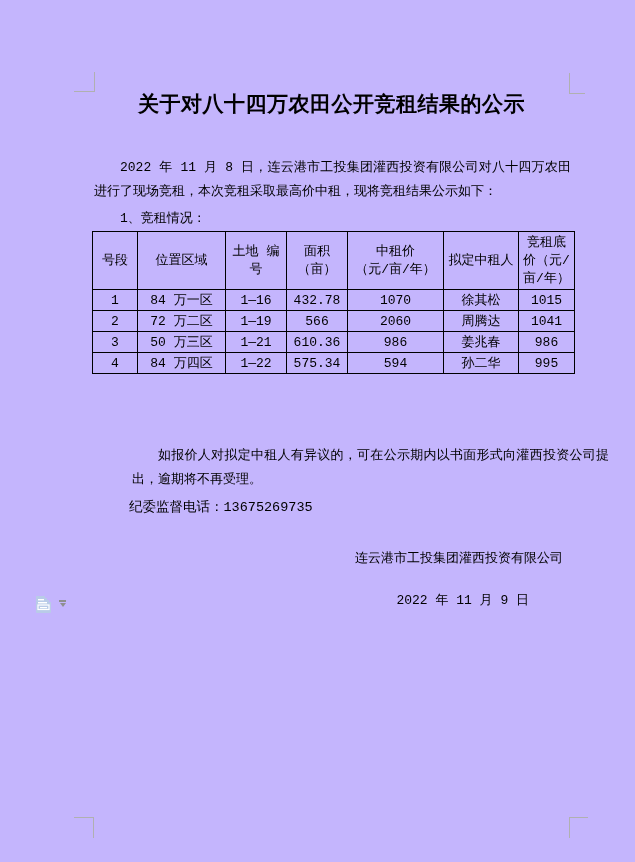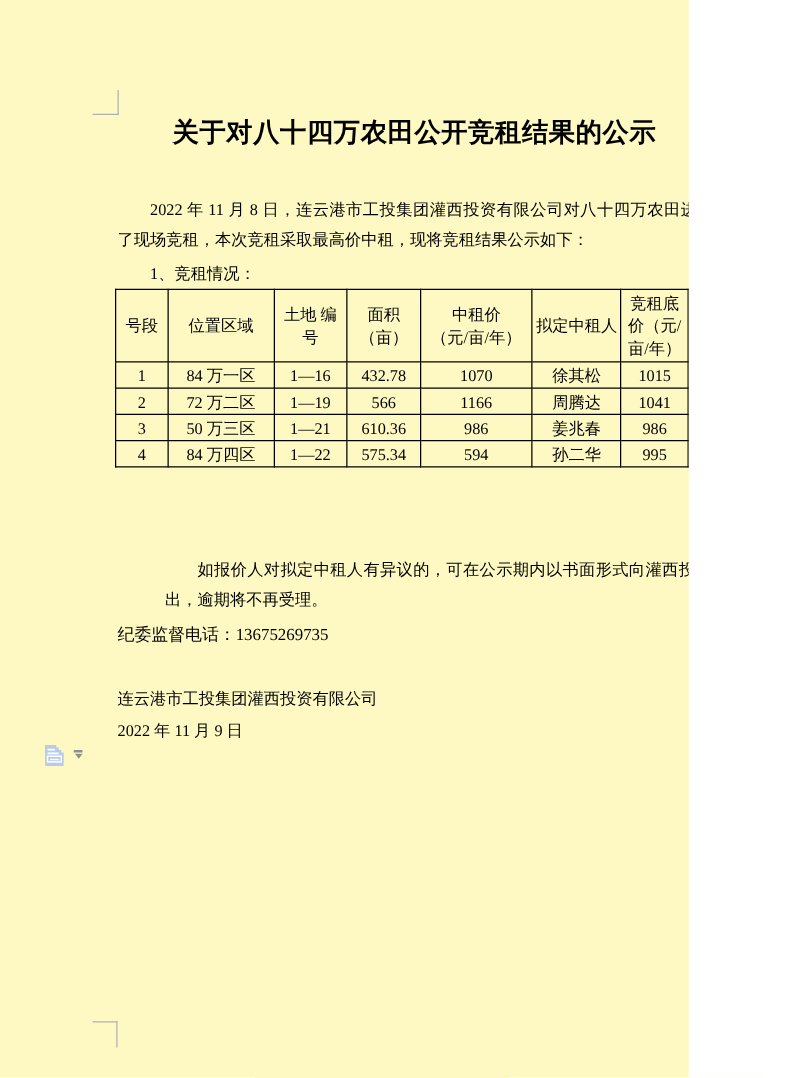--- a/index.html
+++ b/index.html
@@ -5,24 +5,24 @@
   :root{
     --crop-color:#b0b0b0;
     --table-border:#000000;
     --paste-fill:#b9cbe8;
     --arrow-color:#8f8f8f;
     --text-color:#000000;
   }
   html,body{margin:0;padding:0;background:#ffffff;}
   .page{
     position:relative;
-    width:551px;height:862px;
-    background:#fef9c3;
+    width:635px;height:862px;
+    background:#c4b5fd;
     color:var(--text-color);
-    font-family:Liberation Serif, serif;
+    font-family:Liberation Mono, monospace;
     overflow:hidden;
   }
   
   .crop{position:absolute;}
   .crop.tl{left:74px;top:72px;width:20px;height:19px;border-right:1px solid var(--crop-color);border-bottom:1px solid var(--crop-color);}
   .crop.tr{left:569px;top:73px;width:15px;height:20px;border-left:1px solid var(--crop-color);border-bottom:1px solid var(--crop-color);}
   .crop.bl{left:74px;top:817px;width:19px;height:20px;border-right:1px solid var(--crop-color);border-top:1px solid var(--crop-color);}
   .crop.br{left:569px;top:817px;width:18px;height:20px;border-left:1px solid var(--crop-color);border-top:1px solid var(--crop-color);}
 
   .doc-title{
@@ -34,25 +34,25 @@
   .para{
     position:absolute;left:94px;width:477px;margin:0;
     font-size:13px;line-height:24px;
     text-align:justify;
   }
   .indent{text-indent:2em;}
   .p1{top:156px;}
   .item1{top:207px;}
   .item2{top:395px;}
   .p3{top:444px;margin-left:38px;}
-  .phone{font-size:13.5px;line-height:26px;text-align:left;}
+  .phone{font-size:13.5px;line-height:26px;text-align:left;margin-left:35px;}
   .phone1{top:495px;}
   .phone2{top:521px;}
-  .sig{top:546px;text-align:left;padding-right:8px;box-sizing:border-box;line-height:26px;}
-  .dateline{top:572px;width:435px;line-height:26px;}
+  .sig{top:546px;text-align:right;padding-right:8px;box-sizing:border-box;line-height:26px;}
+  .dateline{top:588px;width:435px;text-align:right;line-height:26px;}
 
   table.bid{
     position:absolute;left:92px;top:231px;
     border-collapse:collapse;table-layout:fixed;
     font-size:13px;
   }
   table.bid th, table.bid td{
     border:1px solid var(--table-border);
     text-align:center;vertical-align:middle;
     padding:0 2px;overflow:hidden;
@@ -124,21 +124,21 @@
           <td>432.78</td>
           <td>1070</td>
           <td>徐其松</td>
           <td>1015</td>
         </tr>
         <tr>
           <td>2</td>
           <td>72 万二区</td>
           <td>1—19</td>
           <td>566</td>
-          <td>1166</td>
+          <td>2060</td>
           <td>周腾达</td>
           <td>1041</td>
         </tr>
         <tr>
           <td>3</td>
           <td>50 万三区</td>
           <td>1—21</td>
           <td>610.36</td>
           <td>986</td>
           <td>姜兆春</td>

